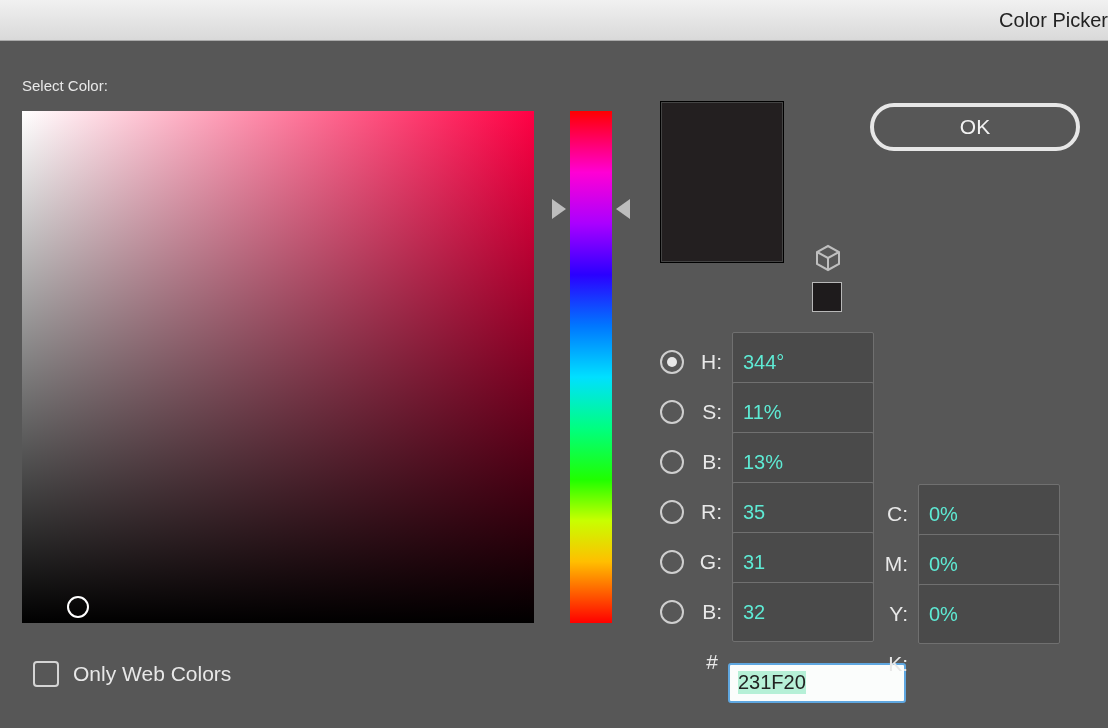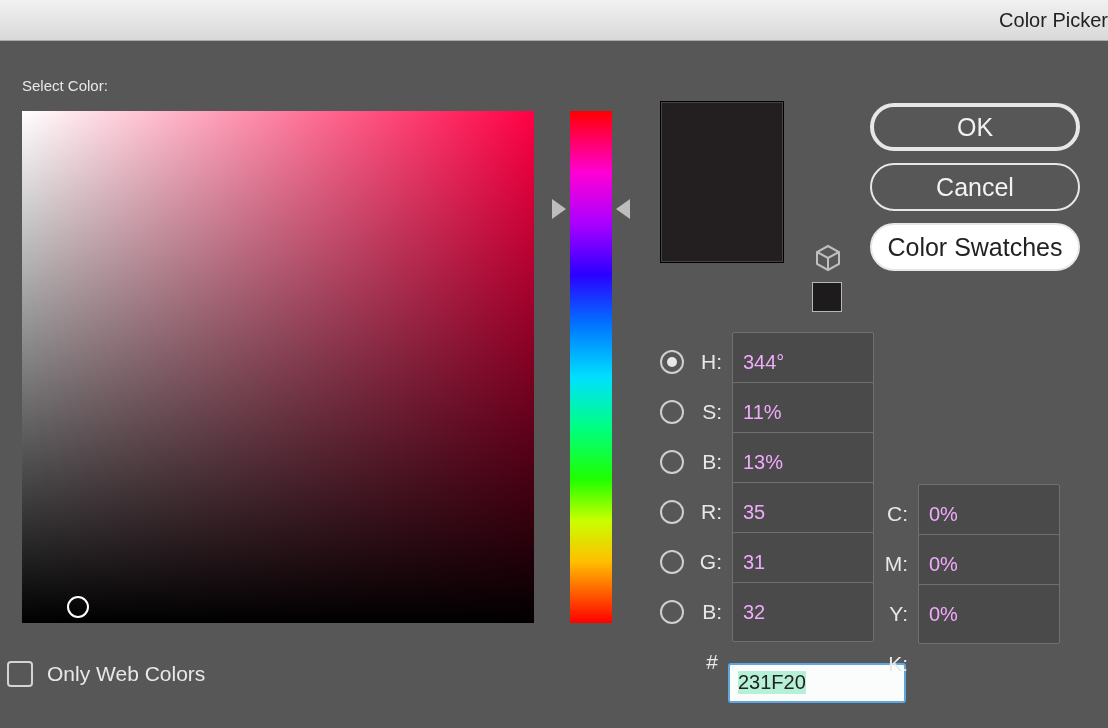--- a/index.html
+++ b/index.html
@@ -21,42 +21,42 @@
   .hue-arrow-l,.hue-arrow-r{position:absolute;width:0;height:0;}
   .hue-arrow-l{left:-18px;top:88px;border-top:10px solid transparent;border-bottom:10px solid transparent;border-left:14px solid #bdbdbd;}
   .hue-arrow-r{right:-18px;top:88px;border-top:10px solid transparent;border-bottom:10px solid transparent;border-right:14px solid #bdbdbd;}
 
   .preview{position:absolute;left:660px;top:60px;width:122px;height:160px;border:1px solid #000;background:#231f20;}
   .preview::after{content:"";position:absolute;inset:0;border:1px solid #444;}
   .cube-icon{position:absolute;left:815px;top:203px;}
   .cube-icon svg{display:block;}
   .swatch-mini{position:absolute;left:812px;top:241px;width:28px;height:28px;border:1px solid #b8b8b8;background:#1e1b1c;}
 
-  .btn{position:absolute;left:870px;width:210px;height:48px;border:2px solid #e7e7e7;border-radius:24px;background:transparent;color:#f2f2f2;font-size:25px;font-weight:500;cursor:pointer;}
+  .btn{position:absolute;left:870px;width:210px;height:48px;border:2px solid #e7e7e7;border-radius:24px;background:transparent;color:#f2f2f2;font-size:21px;font-weight:500;cursor:pointer;}
   .btn-ok{top:62px;border-width:4px;}
   .btn-cancel{top:122px;}
   .btn-swatches{top:182px;background:#fff;color:#222;}
 
   .numfields{position:absolute;left:660px;top:300px;}
   .row{display:flex;align-items:center;height:42px;margin-bottom:8px;}
   .radio{width:20px;height:20px;border:2px solid #cfcfcf;border-radius:50%;margin-right:8px;cursor:pointer;display:flex;align-items:center;justify-content:center;}
   .radio.sel::after{content:"";width:10px;height:10px;border-radius:50%;background:#e8e8e8;}
   .lab{width:30px;font-size:21px;font-weight:500;text-align:right;margin-right:10px;}
-  .inpt{width:120px;height:34px;background:#4a4a4a;border:1.5px solid #707070;border-radius:2px;color:#f0abfc;font-size:20px;padding:12px 10px;font-family:inherit;}
+  .inpt{width:120px;height:34px;background:#4a4a4a;border:1.5px solid #707070;border-radius:2px;color:#5eead4;font-size:20px;padding:12px 10px;font-family:inherit;}
   .hash-row{margin-top:0px;}
   .hash-lab{width:58px;text-align:right;font-size:21px;font-weight:500;margin-right:10px;}
   .inpt-hex{width:158px;height:36px;background:#fbfdfc;border:2px solid #5fa7e0;border-radius:3px;color:#222;font-size:20px;padding:0 8px;font-family:inherit;}
   .inpt-hex .sel{background:#b6f0d7;}
 
   .cmyk{position:absolute;left:876px;top:452px;}
   .cmyk .row{height:42px;margin-bottom:8px;}
   .cmyk .lab2{width:32px;text-align:right;font-size:21px;font-weight:500;margin-right:10px;}
   .cmyk .inpt{width:120px;}
 
-  .webcolors{position:absolute;left:7px;top:620px;display:flex;align-items:center;cursor:pointer;}
+  .webcolors{position:absolute;left:33px;top:620px;display:flex;align-items:center;cursor:pointer;}
   .cbox{width:22px;height:22px;border:2px solid #d4d4d4;border-radius:4px;margin-right:14px;}
   .webcolors .txt{font-size:21px;font-weight:500;}
 </style>
 </head>
 <body>
 
 <div class="window">
   <div class="titlebar">Color Picker</div>
   <div class="body">
 
@@ -79,22 +79,20 @@
         <g fill="none" stroke="#bfbfbf" stroke-width="2">
           <path d="M13 2 L24 8 L24 20 L13 26 L2 20 L2 8 Z"></path>
           <path d="M2 8 L13 14 L24 8"></path>
           <path d="M13 14 L13 26"></path>
         </g>
       </svg>
     </span>
     <div class="swatch-mini"></div>
 
     <button class="btn btn-ok">OK</button>
-    <button class="btn btn-cancel">Cancel</button>
-    <button class="btn btn-swatches">Color Swatches</button>
 
     <div class="numfields">
       <div class="row">
         <span class="radio sel"></span>
         <span class="lab">H:</span>
         <input class="inpt" value="344°" style="">
       </div>
       <div class="row">
         <span class="radio"></span>
         <span class="lab">S:</span>

